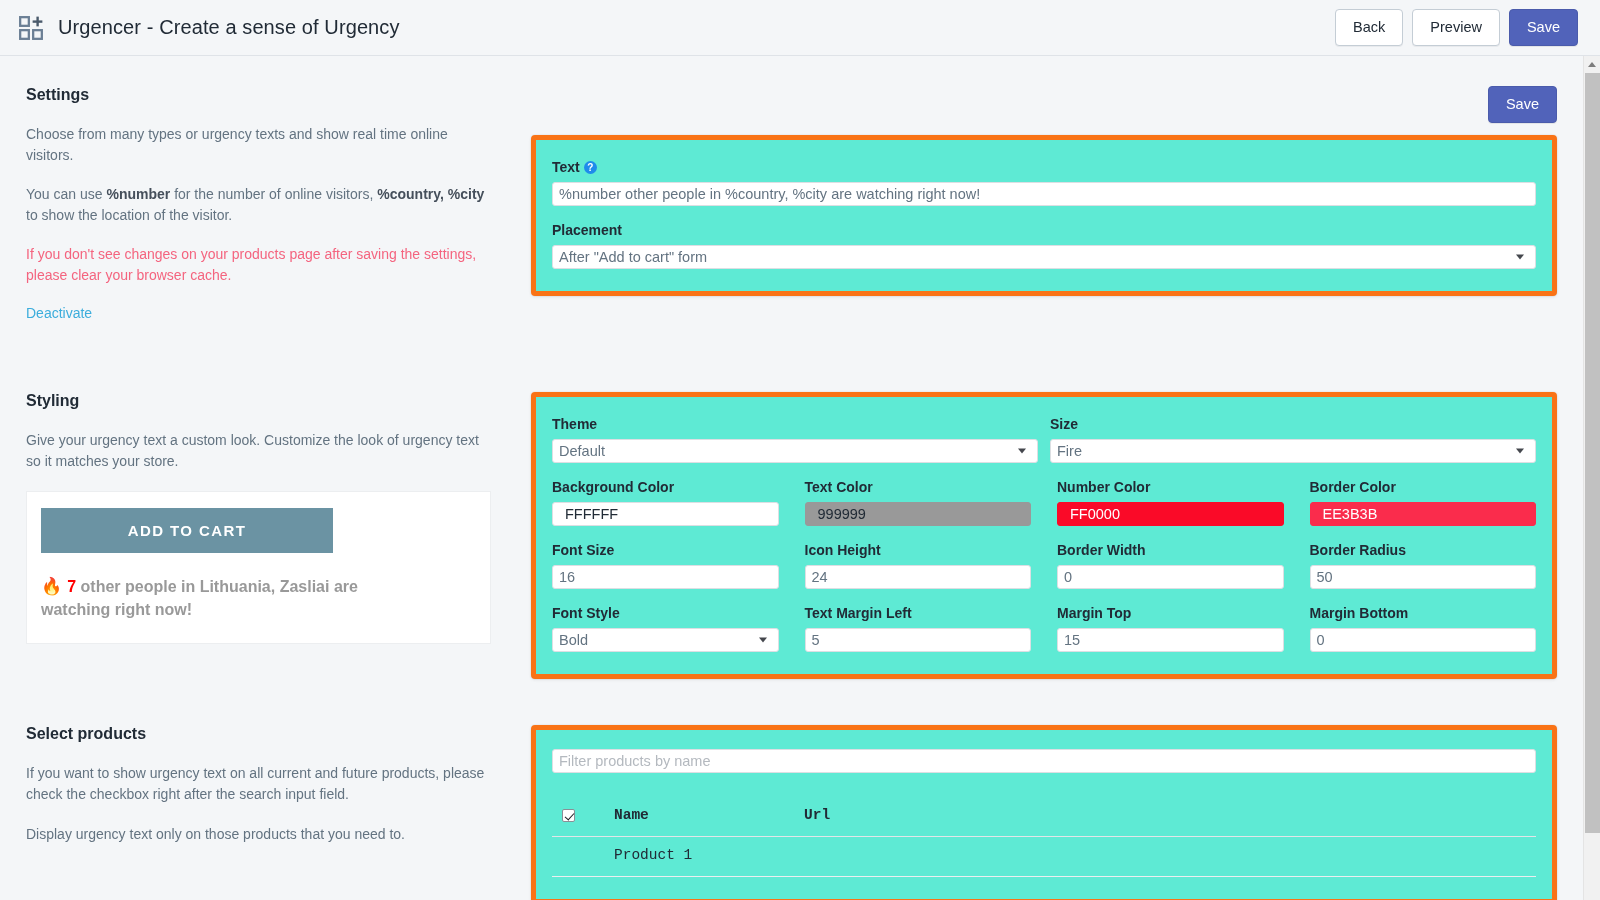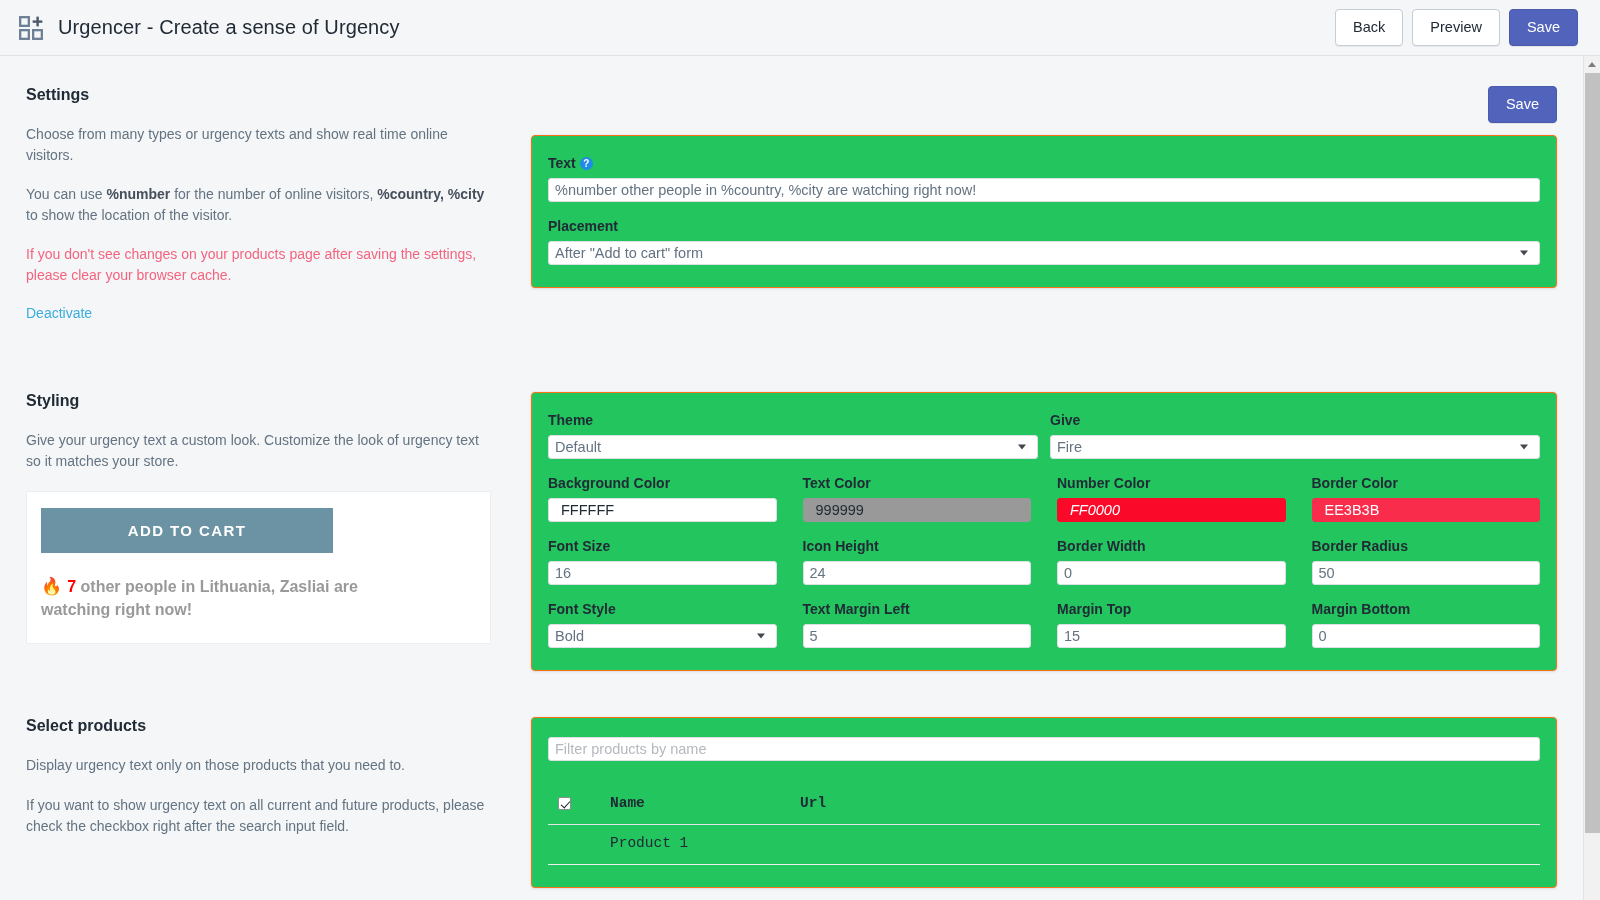--- a/index.html
+++ b/index.html
@@ -95,22 +95,22 @@
   .sec-para {
     font-size: 14px; line-height: 1.47; color: #637381;
     margin-bottom: 19px;
   }
   .sec-para b { color: #454f5b; font-weight: bold; }
   .sec-para.warn { color: #f4647f; }
   .link { color: #3caddc; font-size: 14px; text-decoration: none; cursor: pointer; }
 
   
   .card {
-    background: #22c55e;
-    border: 1px solid #f97316;
+    background: #5eead4;
+    border: 5px solid #f97316;
     border-radius: 4px;
     box-shadow: 0 0 0 1px rgba(63,63,68,.03), 0 1px 3px rgba(63,63,68,.10);
     padding: 19px 16px 22px 16px;
   }
 
   .field { margin-bottom: 16px; }
   .field:last-child { margin-bottom: 0; }
   .flabel {
     display: block; font-size: 14px; font-weight: bold;
     color: #212b36; margin-bottom: 7px;
@@ -284,40 +284,40 @@
 
             <div class="grid2" style="margin-bottom:16px;">
               <div>
                 <label class="flabel">Theme</label>
                 <div class="selectbox">
                   <span>Default</span>
                   <span class="caret"></span>
                 </div>
               </div>
               <div>
-                <label class="flabel">Give</label>
+                <label class="flabel">Size</label>
                 <div class="selectbox">
                   <span>Fire</span>
                   <span class="caret"></span>
                 </div>
               </div>
             </div>
 
             <div class="grid4">
               <div>
                 <label class="flabel">Background Color</label>
                 <div class="color-input" id="bg-swatch" style="background: rgb(255, 255, 255); color: rgb(33, 43, 54);">FFFFFF</div>
               </div>
               <div>
                 <label class="flabel">Text Color</label>
                 <div class="color-input" id="tx-swatch" style="background: rgb(153, 153, 153); color: rgb(33, 43, 54); border-color: rgb(153, 153, 153);">999999</div>
               </div>
               <div>
                 <label class="flabel">Number Color</label>
-                <div class="color-input" id="nm-swatch" style="background: rgb(250, 10, 40); color: rgb(255, 255, 255); border-color: rgb(250, 10, 40); font-style: italic;">FF0000</div>
+                <div class="color-input" id="nm-swatch" style="background: rgb(250, 10, 40); color: rgb(255, 255, 255); border-color: rgb(250, 10, 40);">FF0000</div>
               </div>
               <div>
                 <label class="flabel">Border Color</label>
                 <div class="color-input" id="bd-swatch" style="background: rgb(250, 44, 76); color: rgb(255, 255, 255); border-color: rgb(250, 44, 76);">EE3B3B</div>
               </div>
             </div>
 
             <div class="grid4">
               <div>
                 <label class="flabel">Font Size</label>
@@ -359,22 +359,22 @@
               </div>
             </div>
 
           </div>
         </div>
       </div>
 
       <div class="section mt-block2">
         <div class="col-left">
           <div class="sec-title">Select products</div>
+          <p class="sec-para">If you want to show urgency text on all current and future products, please check the checkbox right after the search input field.</p>
           <p class="sec-para">Display urgency text only on those products that you need to.</p>
-          <p class="sec-para">If you want to show urgency text on all current and future products, please check the checkbox right after the search input field.</p>
         </div>
 
         <div class="col-right">
           <div class="card">
             <input class="input filter-input" type="text" placeholder="Filter products by name" style="">
             <table>
               <thead>
                 <tr>
                   <th class="c-check">
                     <span class="chk"></span>

